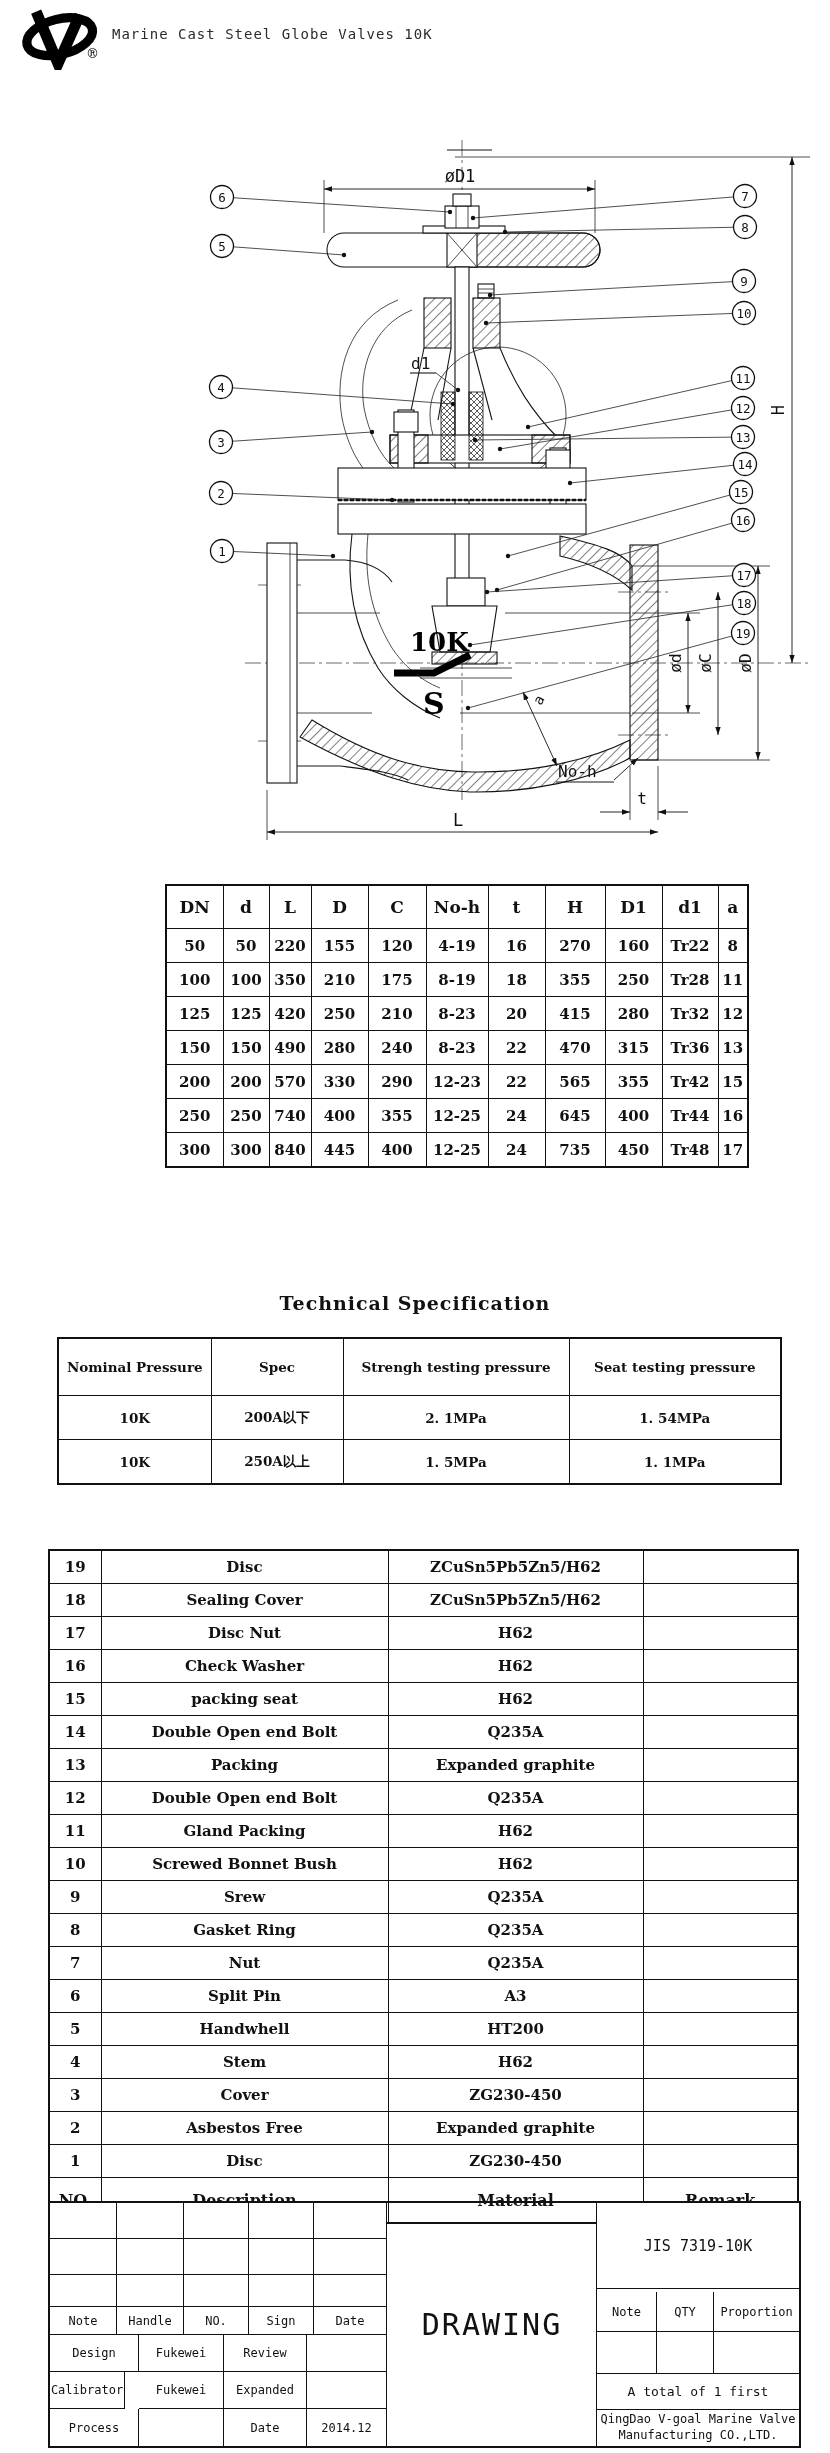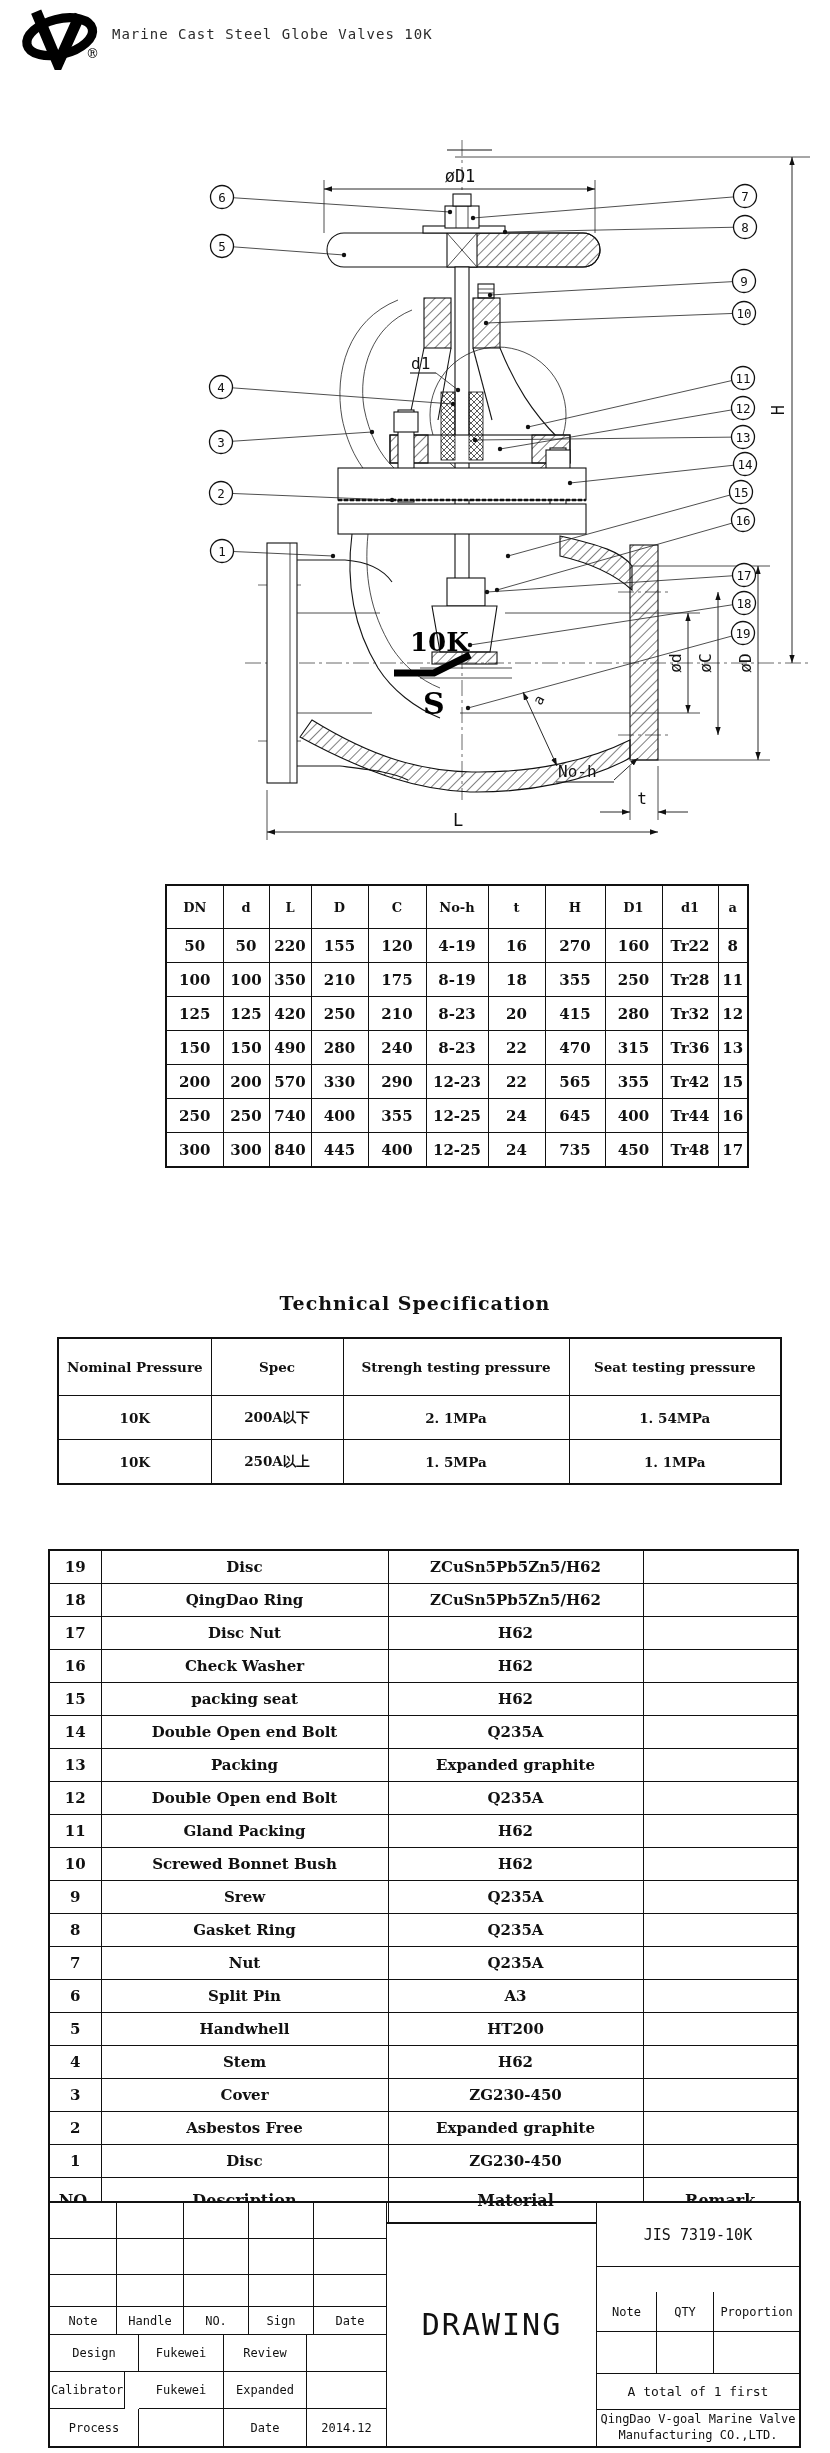--- a/index.html
+++ b/index.html
@@ -27,21 +27,21 @@
   .dimsm{font-size:14px}
   .marktext{font-family:"DejaVu Serif",serif;font-weight:bold;font-size:26px;fill:#000}
   .stext{font-family:"DejaVu Serif",serif;font-weight:bold;font-size:30px;fill:#000}
   .bubnum{font-family:"DejaVu Sans Mono",monospace;font-size:12.5px;fill:#111}
 
   
   table{border-collapse:collapse;table-layout:fixed;background:#fff}
   td,th{border:1.5px solid #111;text-align:center;vertical-align:middle;
         font-family:"DejaVu Serif",serif;font-weight:bold;padding:0;overflow:hidden}
   #dim-table{position:absolute;left:165px;top:884px;width:582px;border:2px solid #111}
-  #dim-table th{height:42px;font-size:13px}
+  #dim-table th{height:42px;font-size:17px}
   #dim-table td{height:33px;font-size:15px}
   #spec-table{position:absolute;left:57px;top:1337px;width:723px;border:2px solid #111}
   #spec-table th{height:56px;font-size:13.5px}
   #spec-table td{height:43px;font-size:13.5px}
   #parts-table{position:absolute;left:48px;top:1549px;width:749px;border:2px solid #111}
   #parts-table td{height:32px;font-size:15px}
   #parts-table tr.pfoot td{height:44px;font-size:16px}
   #spec-title{left:0;top:1292px;width:830px;text-align:center;font-size:19px;
               letter-spacing:1px;font-weight:bold}
 
@@ -476,21 +476,21 @@
     </colgroup>
   <tbody>
       <tr>
         <td>19</td>
         <td>Disc</td>
         <td>ZCuSn5Pb5Zn5/H62</td>
         <td></td>
       </tr>
       <tr>
         <td>18</td>
-        <td>QingDao Ring</td>
+        <td>Sealing Cover</td>
         <td>ZCuSn5Pb5Zn5/H62</td>
         <td></td>
       </tr>
       <tr>
         <td>17</td>
         <td>Disc Nut</td>
         <td>H62</td>
         <td></td>
       </tr>
       <tr>
@@ -633,21 +633,21 @@
   <div class="tc" style="left:257px;top:169px;width:80px;height:37px"></div>
 
   <div class="tc noB" style="left:0;top:206px;width:89px;height:37px">Process</div>
   <div class="tc noB" style="left:89px;top:206px;width:85px;height:37px"></div>
   <div class="tc noB" style="left:174px;top:206px;width:83px;height:37px">Date</div>
   <div class="tc noB" style="left:257px;top:206px;width:80px;height:37px">2014.12</div>
 
   <div class="vline" style="left:545.5px;top:0;height:243px"></div>
   <div id="drawing-word">DRAWING</div>
 
-  <div class="tc noR" style="left:547px;top:0;width:202px;height:64px;font-size:15px">JIS 7319-10K</div>
+  <div class="tc noR" style="left:547px;top:0;width:202px;height:86px;font-size:15px">JIS 7319-10K</div>
   <div class="tc" style="left:547px;top:89px;width:60px;height:40px">Note</div>
   <div class="tc" style="left:607px;top:89px;width:57px;height:40px">QTY</div>
   <div class="tc noR" style="left:664px;top:89px;width:85px;height:40px">Proportion</div>
   <div class="tc" style="left:547px;top:129px;width:60px;height:42px"></div>
   <div class="tc" style="left:607px;top:129px;width:57px;height:42px"></div>
   <div class="tc noR" style="left:664px;top:129px;width:85px;height:42px"></div>
   <div class="tc noR" style="left:547px;top:171px;width:202px;height:36px;font-size:13px">A total of 1 first</div>
   <div class="tc noR noB" style="left:547px;top:207px;width:202px;height:36px;flex-direction:column;font-size:12px;line-height:1.3">
     <div>QingDao V-goal Marine Valve</div>
     <div>Manufacturing CO.,LTD.</div>

